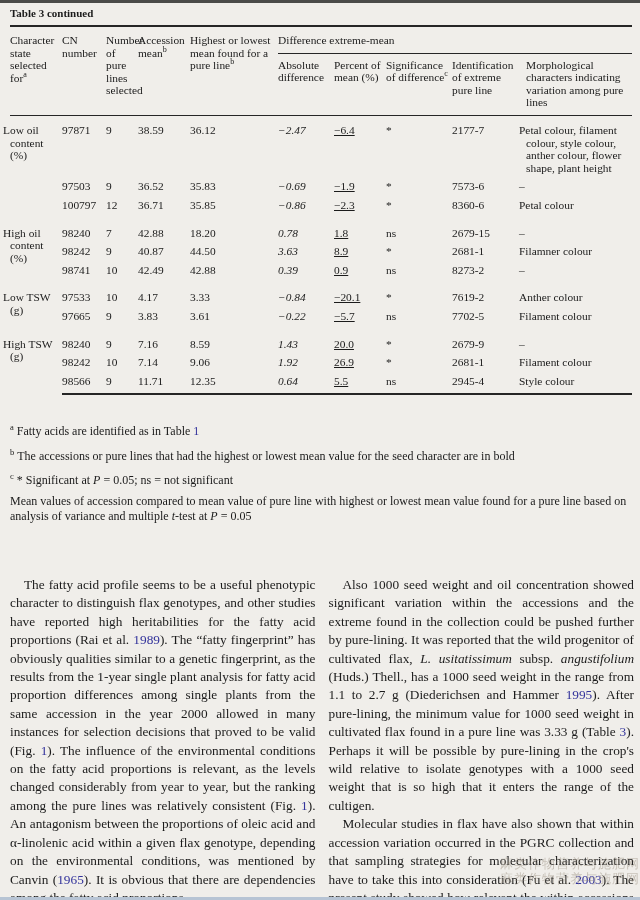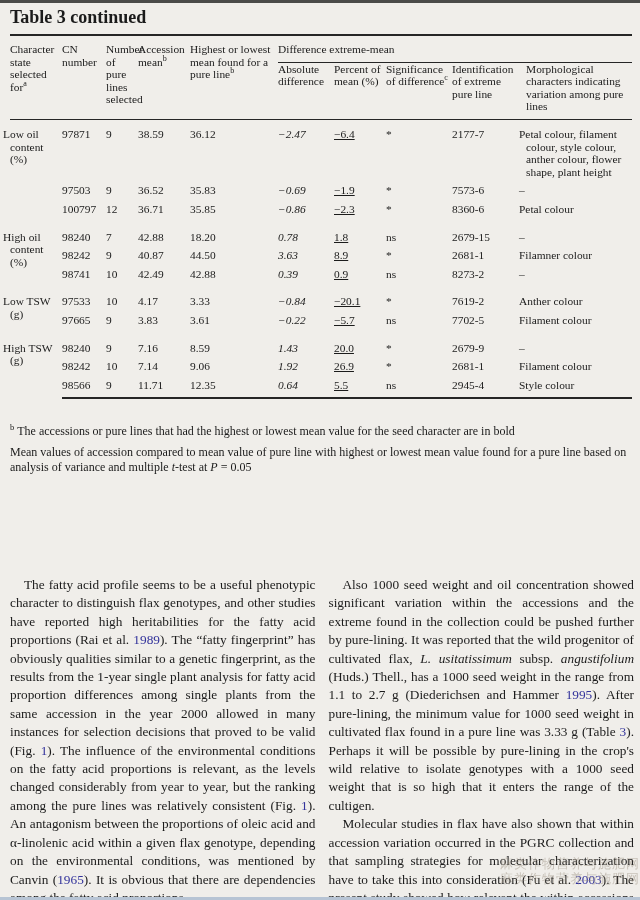--- a/index.html
+++ b/index.html
@@ -6,29 +6,29 @@
   body{
     width:640px;height:900px;position:relative;overflow:hidden;
     background:#f0eeea;color:#1b1b1b;
     font-family:"Liberation Serif","DejaVu Serif",serif;
   }
   .edge-top{position:absolute;left:0;top:0;width:640px;height:3px;background:#4b4b49;}
   .edge-bottom{position:absolute;left:0;bottom:0;width:640px;height:3px;background:#b7c4d4;}
 
   
   .tbl-wrap{position:absolute;left:10px;top:7px;width:622px;}
-  .caption{font-weight:bold;font-size:18px;margin:0 0 6px 0;}
+  .caption{font-weight:bold;font-size:11px;margin:0 0 6px 0;}
   table.results{border-collapse:collapse;width:622px;table-layout:fixed;
     border-top:2px solid #262626;font-size:11.4px;}
   table.results th, table.results td{
     vertical-align:top;text-align:left;font-weight:normal;
     line-height:12.6px;padding:0 2px 6px 0;}
   tr.hdr1 th{padding-top:7px;}
   th.spanner{border-bottom:1.5px solid #262626;padding-bottom:3px;}
-  tr.hdr2 th{}
+  tr.hdr2 th{padding-top:5px;}
   tr.hdr-underline th{border-bottom:1.5px solid #262626;}
   tr.last td{border-bottom:2px solid #262626;}
   col.c-char{width:52px;}  col.c-cn{width:44px;}   col.c-num{width:32px;}
   col.c-acc{width:52px;}   col.c-high{width:88px;} col.c-abs{width:56px;}
   col.c-pct{width:52px;}   col.c-sig{width:66px;}  col.c-id{width:74px;}
   col.c-morph{width:106px;}
   td.num-r{text-align:right;}
   td.cell-acc{padding-right:8px;}
   td.cell-high{padding-right:34px;}
   td.cell-abs{padding-right:14px;font-style:italic;}
@@ -229,21 +229,23 @@
       <td class="num-r cell-pct">5.5</td>
       <td class="cell-sig">ns</td>
       <td class="cell-id">2945-4</td>
       <td class="cell-morph">Style colour</td>
     </tr>
   </tbody>
     </table>
 </div>
 
 <div class="footnotes">
+  <p><span class="fn-sup">a</span><span><span>Fatty acids are identified as in Table </span><span class="lk">1</span></span></p>
   <p><span class="fn-sup">b</span><span><span>The accessions or pure lines that had the highest or lowest mean value for the seed character are in bold</span></span></p>
+  <p><span class="fn-sup">c</span><span><span>* Significant at </span><span class="it">P</span><span> = 0.05; ns = not significant</span></span></p>
   <p><span><span>Mean values of accession compared to mean value of pure line with highest or lowest mean value found for a pure line based on analysis of variance and multiple </span><span class="it">t</span><span>-test at </span><span class="it">P</span><span> = 0.05</span></span></p>
 </div>
 
 <div class="body-cols">
   <div class="col">
     <p><span>The fatty acid profile seems to be a useful phenotypic character to distinguish flax genotypes, and other studies have reported high heritabilities for the fatty acid proportions (Rai et al. </span><span class="lk">1989</span><span>). The “fatty fingerprint” has obviously qualities similar to a genetic fingerprint, as the results from the 1-year single plant analysis for fatty acid proportion differences among single plants from the same accession in the year 2000 allowed in many instances for selection decisions that proved to be valid (Fig. </span><span class="lk">1</span><span>). The influence of the environmental conditions on the fatty acid proportions is relevant, as the levels changed considerably from year to year, but the ranking among the pure lines was relatively consistent (Fig. </span><span class="lk">1</span><span>). An antagonism between the proportions of oleic acid and α-linolenic acid within a given flax genotype, depending on the environmental conditions, was mentioned by Canvin (</span><span class="lk">1965</span><span>). It is obvious that there are dependencies among the fatty acid proportions.</span></p>
   </div>
   <div class="col">
     <p><span>Also 1000 seed weight and oil concentration showed significant variation within the accessions and the extreme found in the collection could be pushed further by pure-lining. It was reported that the wild progenitor of cultivated flax, </span><span class="it">L. usitatissimum</span><span> subsp. </span><span class="it">angustifolium</span><span> (Huds.) Thell., has a 1000 seed weight in the range from 1.1 to 2.7 g (Diederichsen and Hammer </span><span class="lk">1995</span><span>). After pure-lining, the minimum value for 1000 seed weight in cultivated flax found in a pure line was 3.33 g (Table </span><span class="lk">3</span><span>). Perhaps it will be possible by pure-lining in the crop's wild relative to isolate genotypes with a 1000 seed weight that is so high that it enters the range of the cultigen.</span></p>
     <p><span>Molecular studies in flax have also shown that within accession variation occurred in the PGRC collection and that sampling strategies for molecular characterization have to take this into consideration (Fu et al. </span><span class="lk">2003</span><span>). The present study showed how relevant the within accessions variation can be when</span></p>

